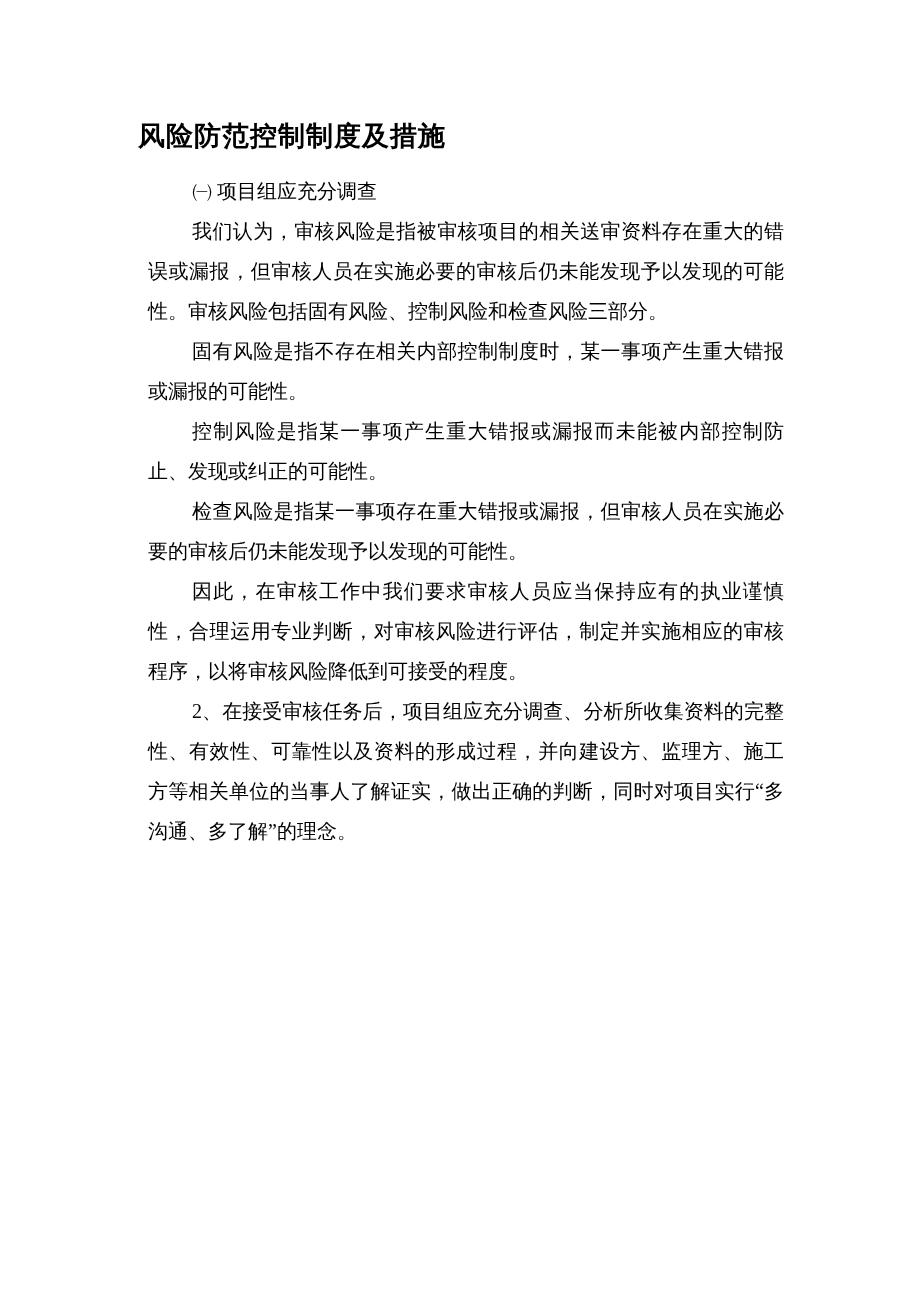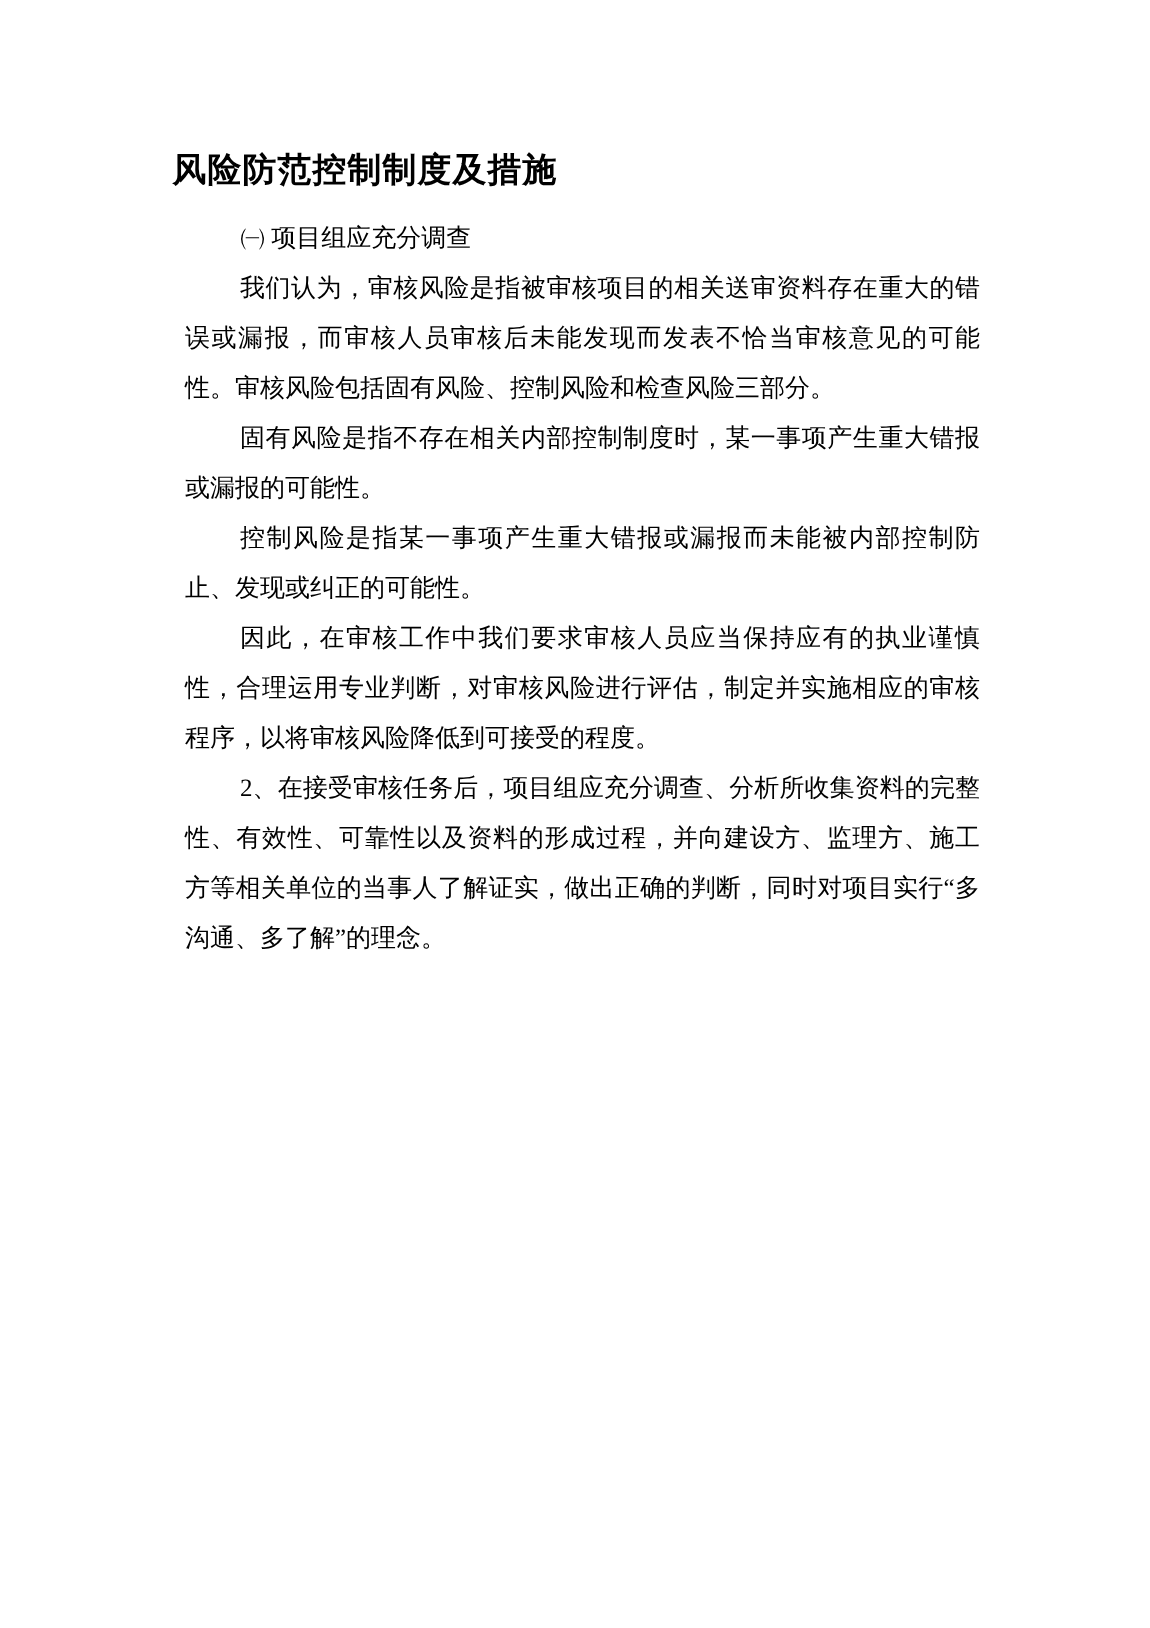--- a/index.html
+++ b/index.html
@@ -45,25 +45,26 @@
 </head>
 <body>
 
 <div class="page">
   <div class="content">
     <h1 class="doc-title">风险防范控制制度及措施</h1>
 
 
     <p class="para">㈠ 项目组应充分调查</p>
 
-    <p class="para">我们认为，审核风险是指被审核项目的相关送审资料存在重大的错误或漏报，而审核人员审核后未能发现而发表不恰当审核意见的可能性。审核风险包括固有风险、控制风险和检查风险三部分。</p>
+    <p class="para">我们认为，审核风险是指被审核项目的相关送审资料存在重大的错误或漏报，但审核人员在实施必要的审核后仍未能发现予以发现的可能性。审核风险包括固有风险、控制风险和检查风险三部分。</p>
 
     <p class="para">固有风险是指不存在相关内部控制制度时，某一事项产生重大错报或漏报的可能性。</p>
 
     <p class="para">控制风险是指某一事项产生重大错报或漏报而未能被内部控制防止、发现或纠正的可能性。</p>
 
+    <p class="para">检查风险是指某一事项存在重大错报或漏报，但审核人员在实施必要的审核后仍未能发现予以发现的可能性。</p>
 
     <p class="para">因此，在审核工作中我们要求审核人员应当保持应有的执业谨慎性，合理运用专业判断，对审核风险进行评估，制定并实施相应的审核程序，以将审核风险降低到可接受的程度。</p>
 
 
     <p class="para">2、在接受审核任务后，项目组应充分调查、分析所收集资料的完整性、有效性、可靠性以及资料的形成过程，并向建设方、监理方、施工方等相关单位的当事人了解证实，做出正确的判断，同时对项目实行“多沟通、多了解”的理念。</p>
   </div>
 </div>
 
 </body></html>

